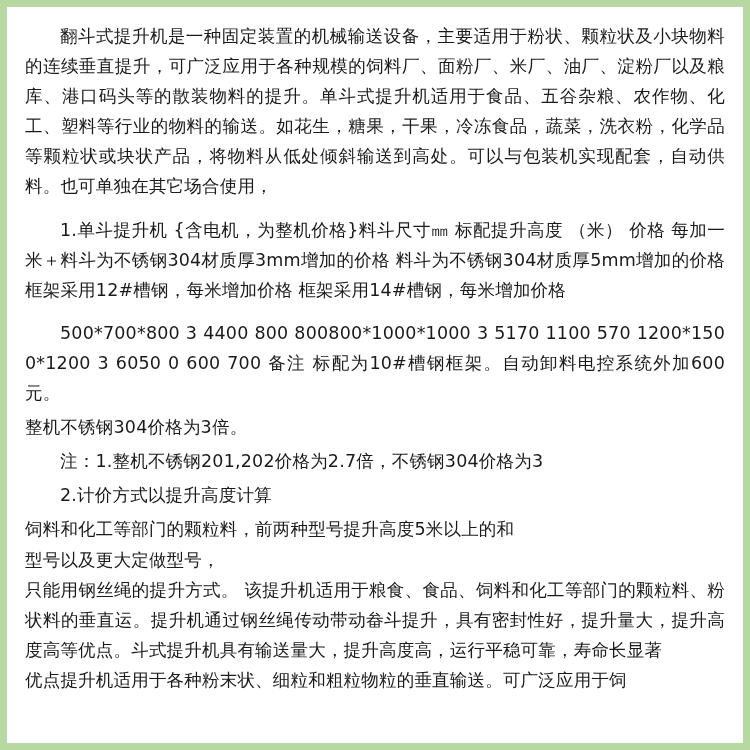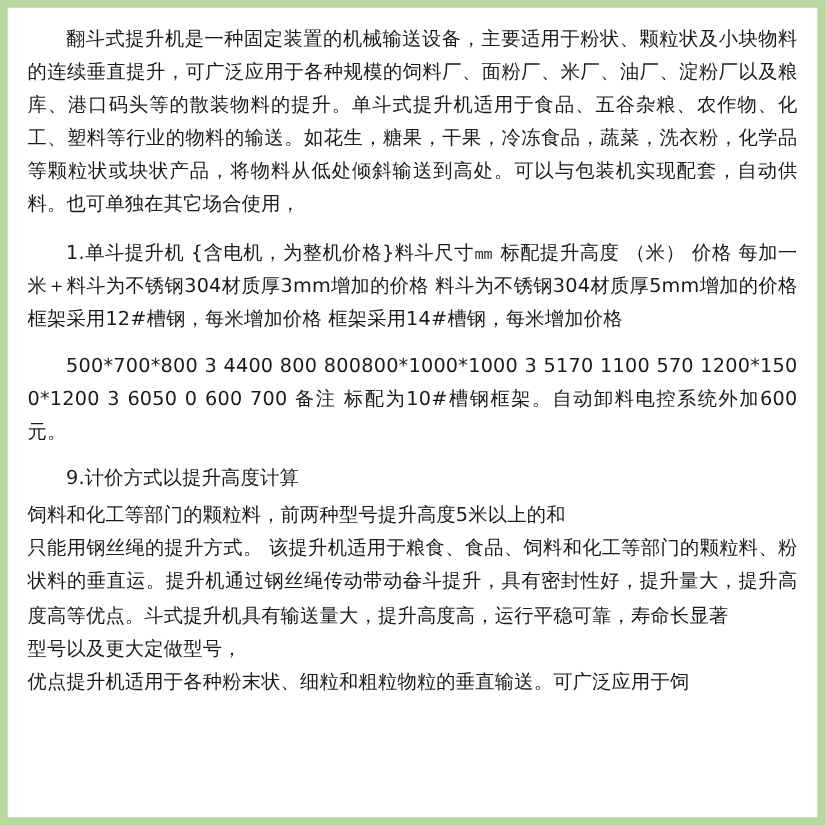--- a/index.html
+++ b/index.html
@@ -51,26 +51,28 @@
 
     <p class="indent blk">翻斗式提升机是一种固定装置的机械输送设备，主要适用于粉状、颗粒状及小块物料的连续垂直提升，可广泛应用于各种规模的饲料厂、面粉厂、米厂、油厂、淀粉厂以及粮库、港口码头等的散装物料的提升。单斗式提升机适用于食品、五谷杂粮、农作物、化工、塑料等行业的物料的输送。如花生，糖果，干果，冷冻食品，蔬菜，洗衣粉，化学品等颗粒状或块状产品，将物料从低处倾斜输送到高处。可以与包装机实现配套，自动供料。也可单独在其它场合使用，</p>
     <div class="gap-md"></div>
 
     <p class="indent blk">1.单斗提升机 {含电机，为整机价格}料斗尺寸㎜ 标配提升高度 （米） 价格 每加一米＋料斗为不锈钢304材质厚3mm增加的价格 料斗为不锈钢304材质厚5mm增加的价格 框架采用12#槽钢，每米增加价格 框架采用14#槽钢，每米增加价格</p>
     <div class="gap-md"></div>
 
     <p class="indent blk">500*700*800 3 4400 800 800800*1000*1000 3 5170 1100 570    1200*1500*1200 3 6050 0 600 700  备注 标配为10#槽钢框架。自动卸料电控系统外加600元。</p>
     <div class="small-gap"></div>
 
+    <p class="blk">整机不锈钢304价格为3倍。</p>
     <div class="small-gap"></div>
 
+    <p class="indent blk">注：1.整机不锈钢201,202价格为2.7倍，不锈钢304价格为3</p>
     <div class="small-gap"></div>
 
-    <p class="indent blk">9.计价方式以提升高度计算</p>
+    <p class="indent blk">2.计价方式以提升高度计算</p>
     <div class="small-gap"></div>
 
     <p class="blk">饲料和化工等部门的颗粒料，前两种型号提升高度5米以上的和</p>
+    <p class="blk">型号以及更大定做型号，</p>
     <p class="blk">只能用钢丝绳的提升方式。  该提升机适用于粮食、食品、饲料和化工等部门的颗粒料、粉状料的垂直运。提升机通过钢丝绳传动带动畚斗提升，具有密封性好，提升量大，提升高度高等优点。斗式提升机具有输送量大，提升高度高，运行平稳可靠，寿命长显著</p>
-    <p class="blk">型号以及更大定做型号，</p>
     <p class="blk">优点提升机适用于各种粉末状、细粒和粗粒物粒的垂直输送。可广泛应用于饲</p>
 
   </div>
 </div>
 
 </body></html>

